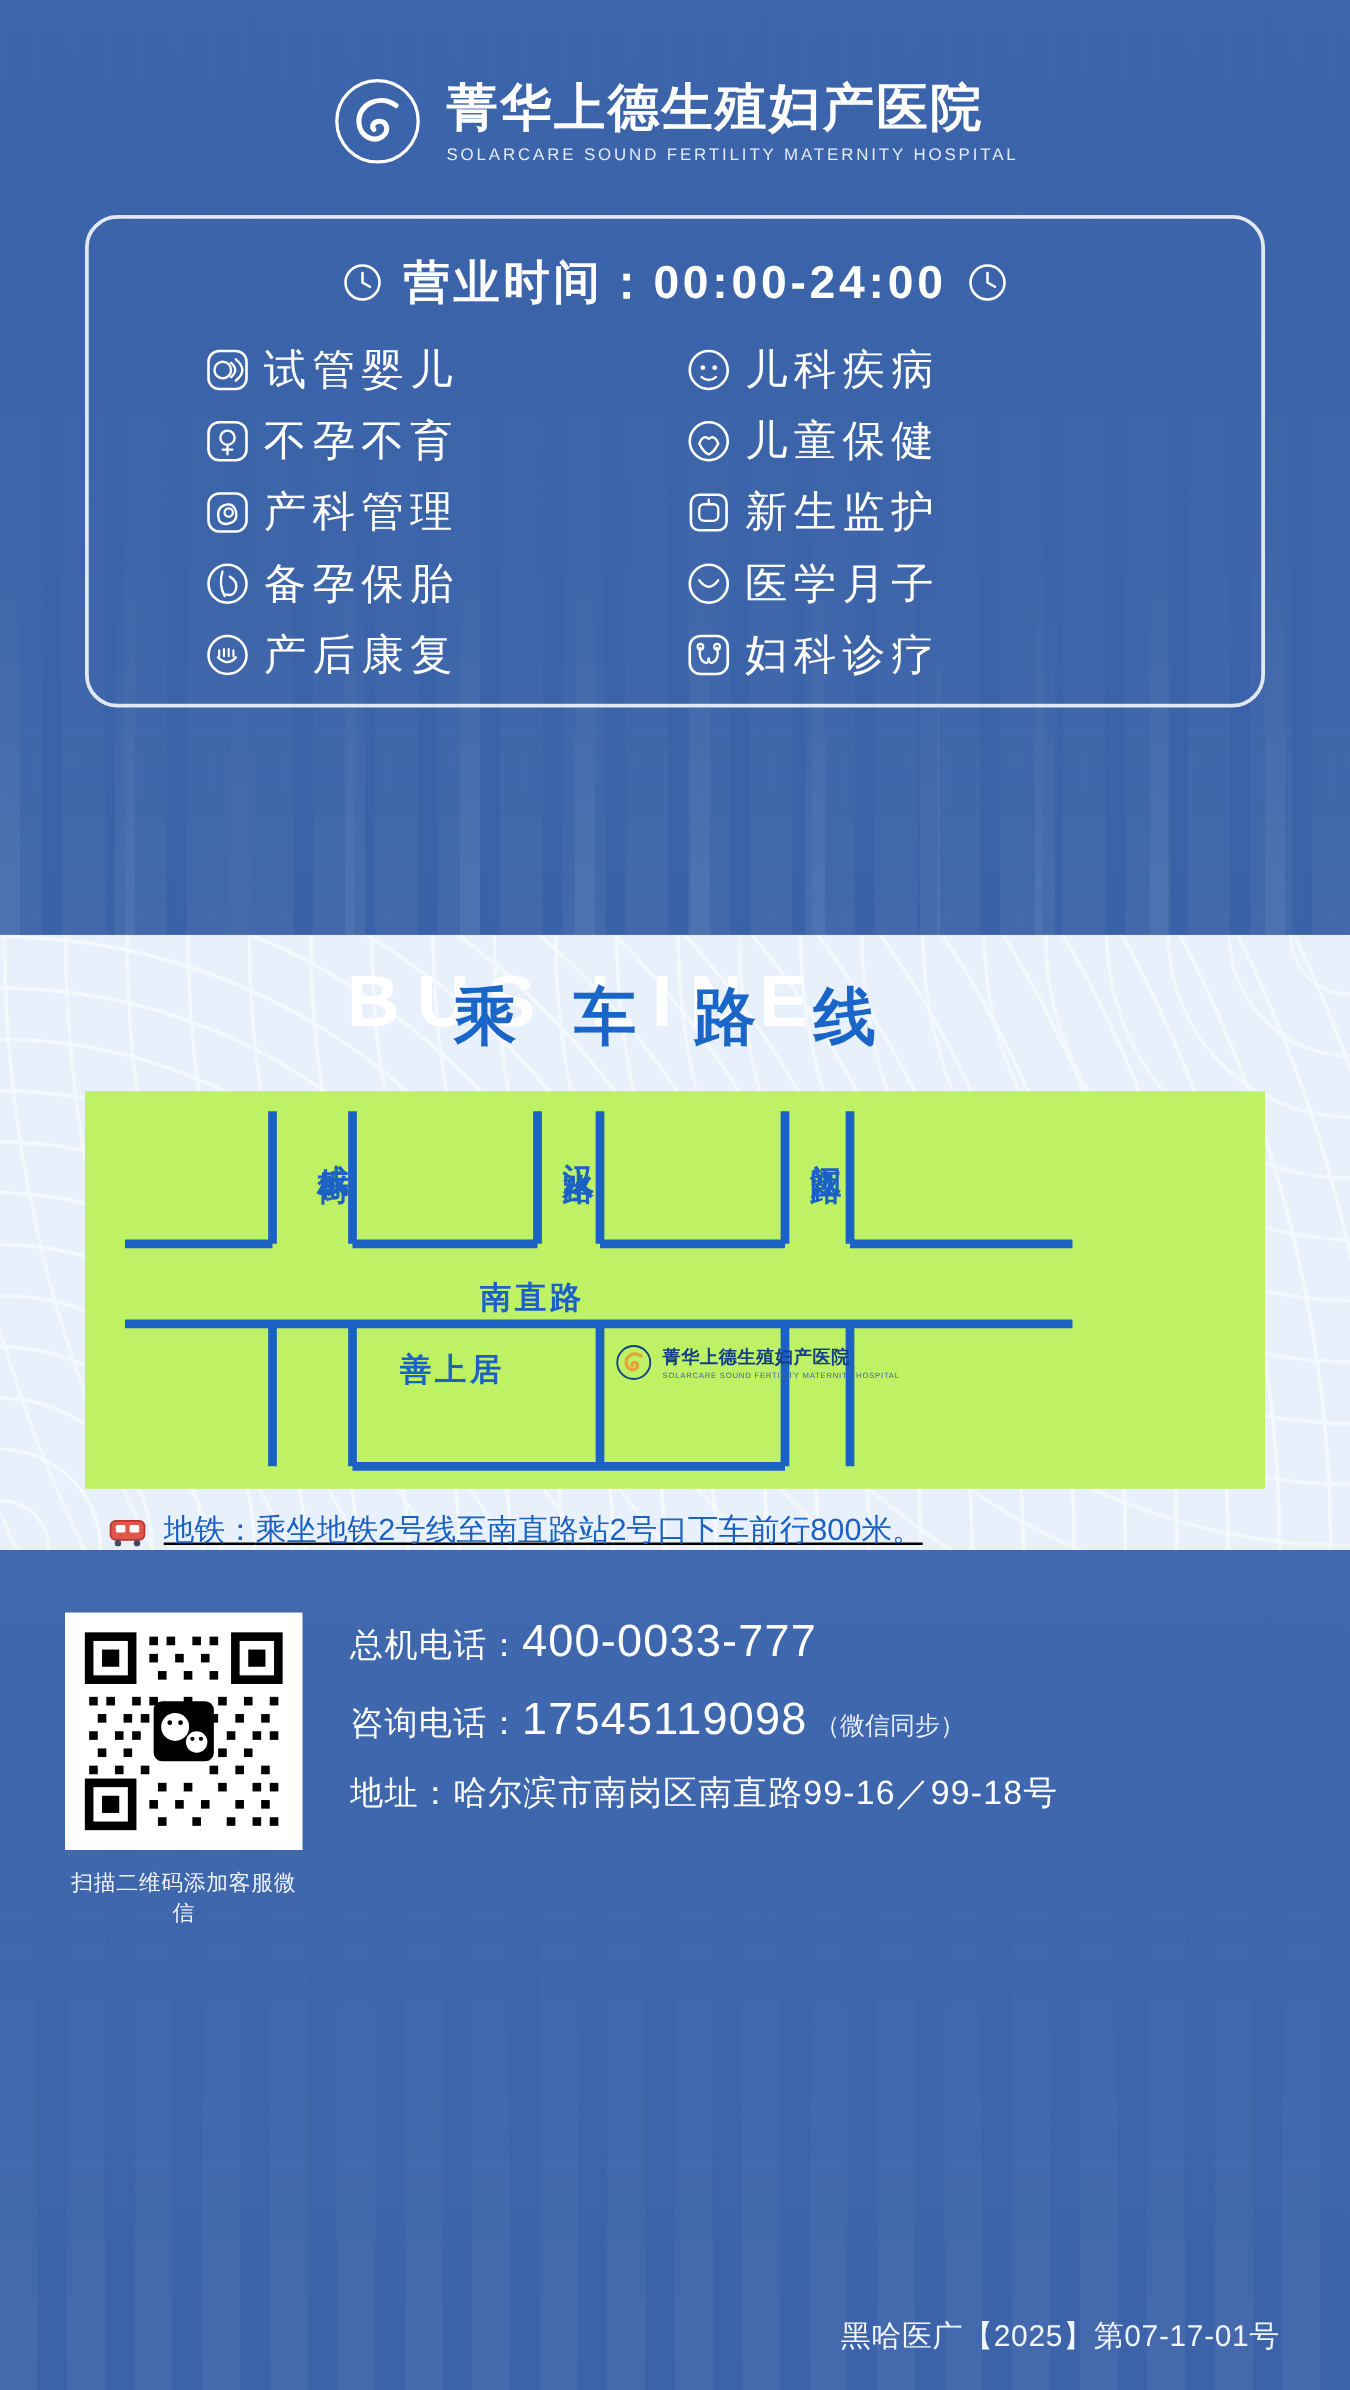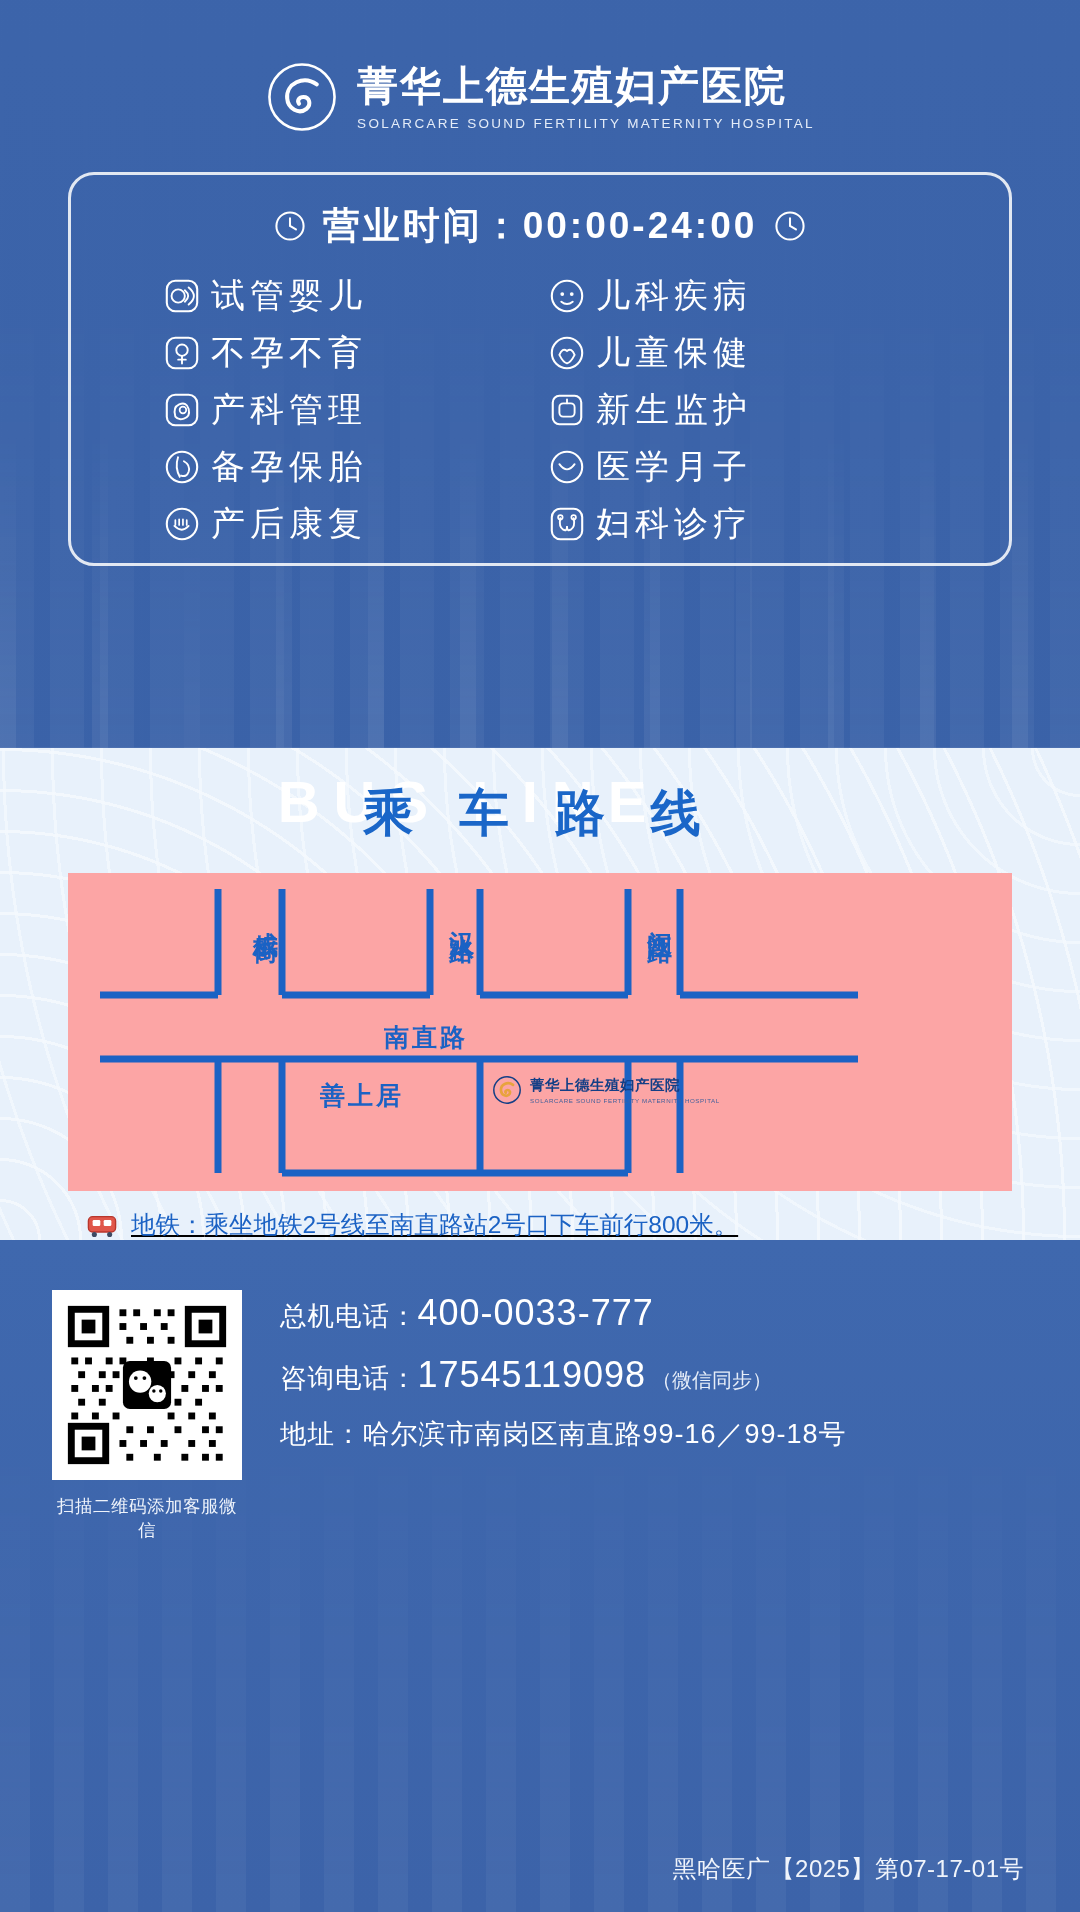--- a/index.html
+++ b/index.html
@@ -97,21 +97,21 @@
     position: absolute; top: 20px; left: 0; width: 938px; text-align: center;
     font-size: 58px; font-weight: 700; letter-spacing: 14px;
     color: #fff;
   }
   .bus-title {
     position: absolute; top: 32px; left: 0; width: 1080px; text-align: center;
     font-size: 50px; font-weight: 700; letter-spacing: 16px; color: #1a66c8;
   }
   .map-card {
     position: absolute; top: 125px; left: 68px; width: 944px; height: 318px;
-    background: #fca5a5;
+    background: #bef264;
   }
   .map-svg { position: absolute; inset: 0; }
   .street-label {
     position: absolute; color: #1b62c4; font-size: 25px; font-weight: 600;
     letter-spacing: 1px;
   }
   .vert { writing-mode: vertical-rl; letter-spacing: 4px; }
 
   .hosp-badge {
     position: absolute; display: flex; align-items: center; gap: 8px;

